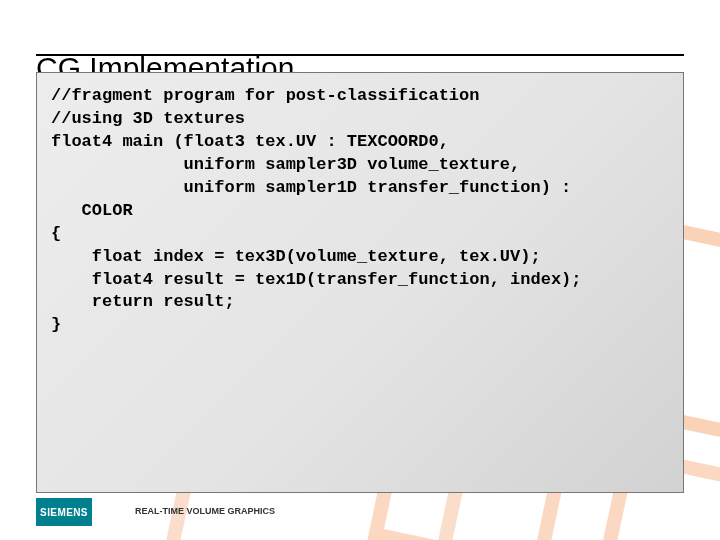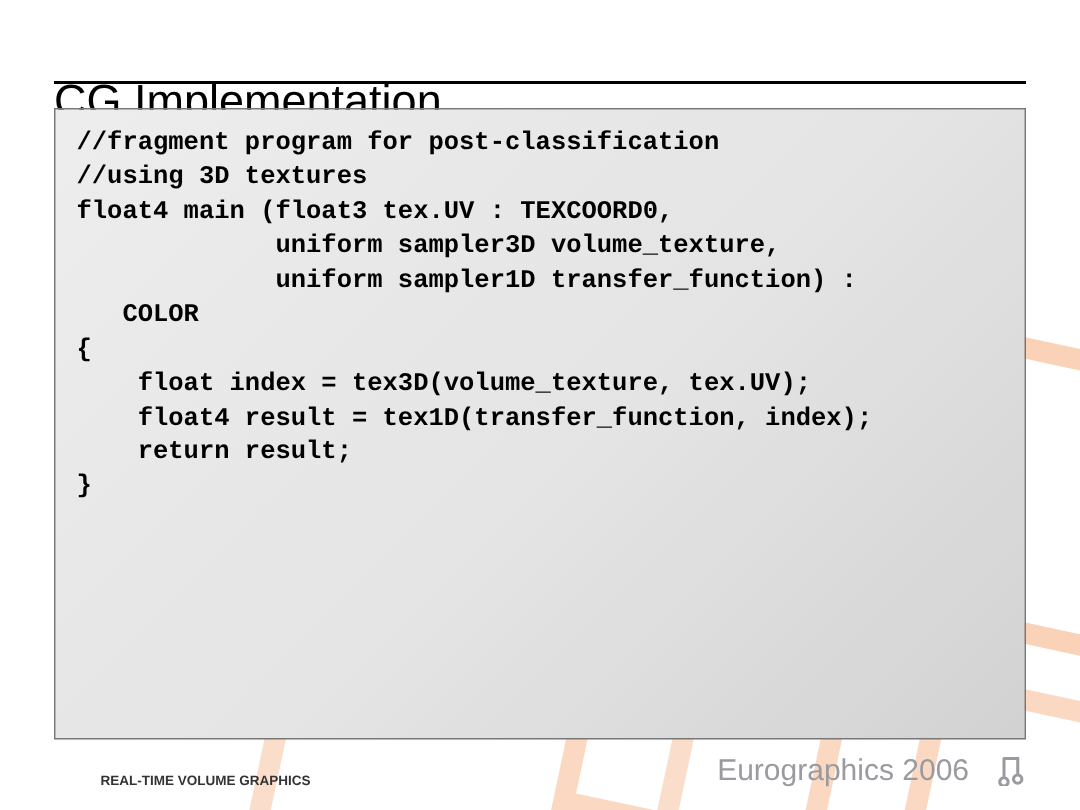--- a/index.html
+++ b/index.html
@@ -64,27 +64,20 @@
              uniform sampler1D transfer_function) :
    COLOR
 {
     float index = tex3D(volume_texture, tex.UV);
     float4 result = tex1D(transfer_function, index);
     return result;
 }</div>
 
   <div class="footer">
     <div class="footer-left">
+      <div class="siemens-logo">SIEMENS</div>
       <div class="credits">
         <div class="l1">REAL-TIME VOLUME GRAPHICS</div>
-      </div>
-    </div>
-    <div class="footer-right">
-      <div class="conf">Eurographics 2006</div>
-      <div class="note-icon">
-        <svg viewBox="0 0 24 24">
-            <path d="M8 4 L8 18 M8 18 a3 3 0 1 1 -0.1 0 M8 4 L18 4 L18 16 M18 16 a3 3 0 1 1 -0.1 0"></path>
-          </svg>
       </div>
     </div>
   </div>
 
 </div>
 
 </body></html>

